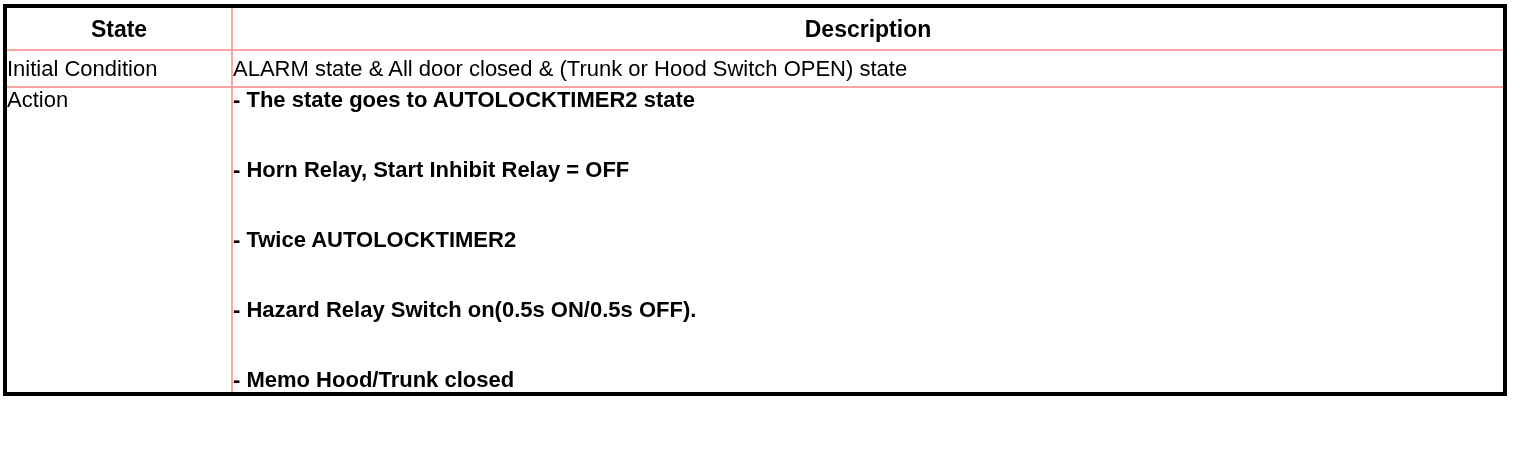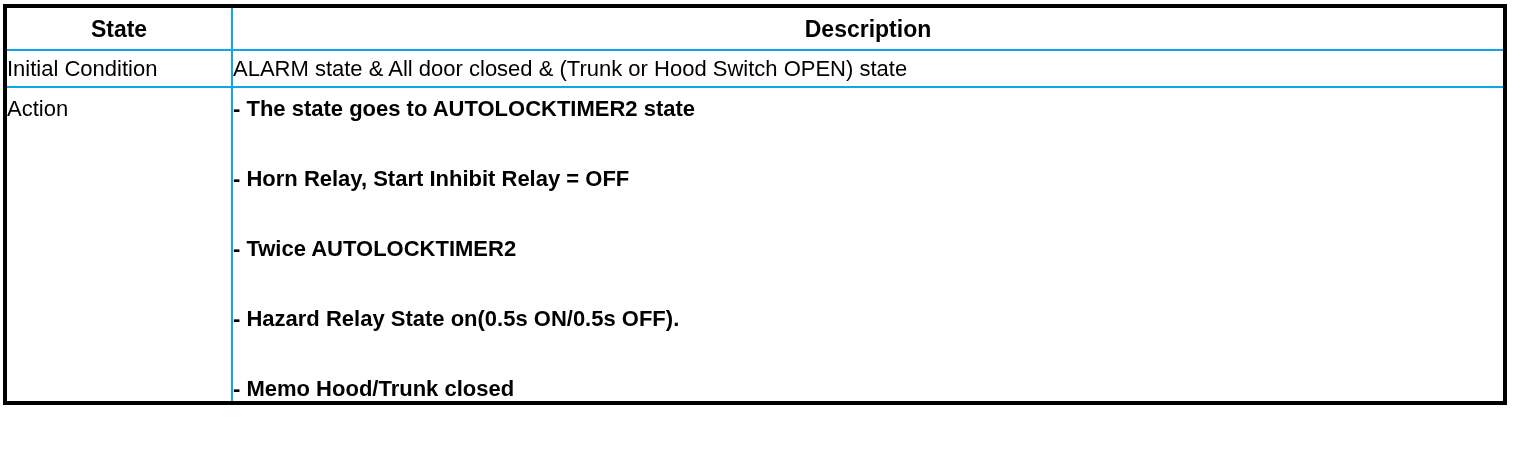--- a/index.html
+++ b/index.html
@@ -17,21 +17,21 @@
     table-layout: fixed;
     width: 1504px;
     margin: 4px 0 0 3px;
     border: 4px solid #000000;
     font-size: 22px;
     line-height: 24px;
   }
   .col-state { width: 227px; }
   .spec-table th,
   .spec-table td {
-    border: 2px solid #0ea5e9;
+    border: 2px solid #fca5a5;
     padding: 0;
     background: #ffffff;
   }
   .spec-table th {
     font-weight: bold;
     font-size: 23px;
     text-align: center;
     height: 41px;
     vertical-align: middle;
   }
@@ -43,21 +43,20 @@
     text-align: left;
     vertical-align: middle;
     padding-left: 8px;
   }
   .row-initial { height: 37px; }
   .row-event  { height: 41px; }
   .row-action { height: 301px; }
   .row-action .label-cell,
   .row-action .desc-cell {
     vertical-align: top;
-    padding-top: 9px;
   }
   .action-item {
     margin: 0 0 46px 0;
     white-space: pre;
     font-weight: bold;
   }
   .action-item:last-child { margin-bottom: 0; }
 </style>
 </head>
 <body>
@@ -77,18 +76,18 @@
     <tr class="row-initial">
       <td class="label-cell">Initial Condition</td>
       <td class="desc-cell">ALARM state &amp; All door closed &amp; (Trunk or Hood Switch OPEN) state</td>
     </tr>
     <tr class="row-action">
       <td class="label-cell">Action</td>
       <td class="desc-cell">
         <div class="action-item">- The state goes to AUTOLOCKTIMER2 state</div>
         <div class="action-item">- Horn Relay, Start Inhibit Relay = OFF</div>
         <div class="action-item">- Twice AUTOLOCKTIMER2</div>
-        <div class="action-item">- Hazard Relay State on(0.5s ON/0.5s OFF).</div>
+        <div class="action-item">- Hazard Relay Switch on(0.5s ON/0.5s OFF).</div>
         <div class="action-item">- Memo Hood/Trunk closed</div>
       </td>
     </tr>
   </tbody>
 </table>
 
 </body></html>

